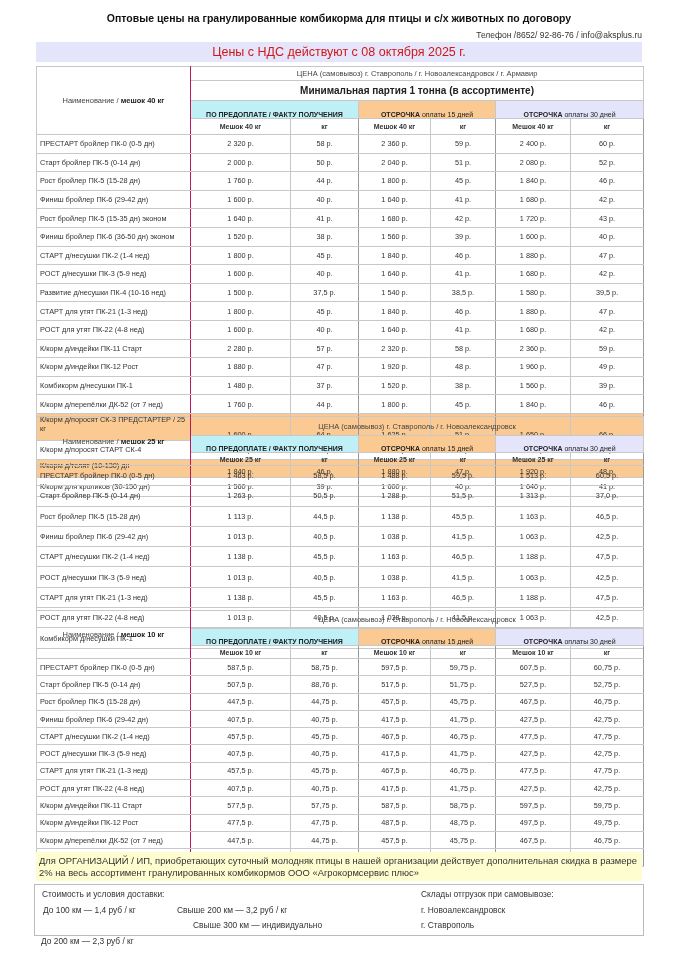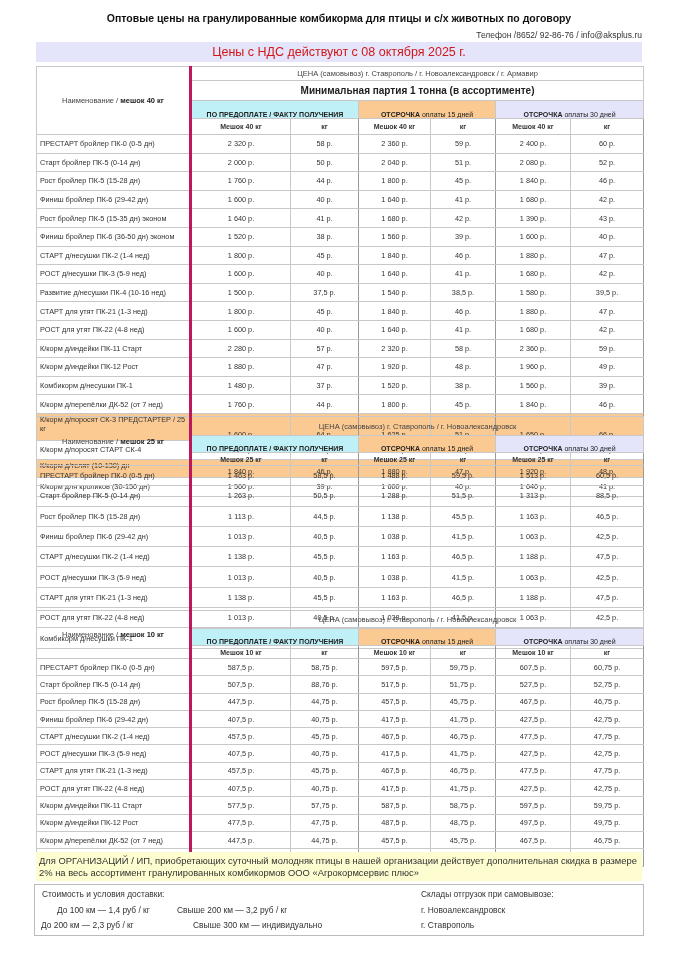--- a/index.html
+++ b/index.html
@@ -7,21 +7,21 @@
          font-family:"Liberation Sans", sans-serif; color:#222; }
   .title { position:absolute; top:12px; left:0; width:678px; text-align:center;
            font-size:10.5px; font-weight:bold; color:#111; }
   .contact { position:absolute; top:30px; right:36px; font-size:8.5px; color:#333; }
   .banner { position:absolute; top:42px; left:36px; width:606px; height:20px;
             background:#e4e4fb; text-align:center; line-height:20px;
             font-size:12.5px; color:#d01818; }
   table.pt { position:absolute; left:36px; width:607px; border-collapse:collapse;
              table-layout:fixed; font-size:7.3px; color:#333; }
   table.pt td { border:1px solid #c8c8c8; padding:0 3px; overflow:hidden; white-space:nowrap; }
-  table.pt td.name { text-align:left; border-right:3px solid #be185d; }
+  table.pt td.name { text-align:left; border-right:1px solid #be185d; }
   table.pt td.num { text-align:center; }
   table.pt td.sep { border-right:1px solid #999; }
   table.pt tr.hl td { background:#fbca92; }
   table.pt tr.hl td.name { white-space:normal; line-height:9px; vertical-align:top; padding-top:1px; }
   table.pt tr.hl td.num { vertical-align:bottom; padding-bottom:1px; }
   .hdr-name { text-align:center !important; font-size:7.5px; color:#444; white-space:normal !important; }
   .hdr-name b { color:#222; }
   .hdr-city { text-align:center; font-size:7.5px; color:#444; }
   .hdr-min { text-align:center; font-size:10px; font-weight:bold; color:#222; }
   .hdr-cyan { background:#bff0f7; text-align:center; font-weight:bold; font-size:7px; color:#222; vertical-align:bottom; }
@@ -112,21 +112,21 @@
         <td class="num sep">41 р.</td>
         <td class="num">1 680 р.</td>
         <td class="num sep">42 р.</td>
       </tr>
       <tr style="height: 18.6px;">
         <td class="name">Рост бройлер ПК-5 (15-35 дн) эконом</td>
         <td class="num">1 640 р.</td>
         <td class="num sep">41 р.</td>
         <td class="num">1 680 р.</td>
         <td class="num sep">42 р.</td>
-        <td class="num">1 390 р.</td>
+        <td class="num">1 720 р.</td>
         <td class="num sep">43 р.</td>
       </tr>
       <tr style="height: 18.6px;">
         <td class="name">Финиш бройлер ПК-6 (36-50 дн) эконом</td>
         <td class="num">1 520 р.</td>
         <td class="num sep">38 р.</td>
         <td class="num">1 560 р.</td>
         <td class="num sep">39 р.</td>
         <td class="num">1 600 р.</td>
         <td class="num sep">40 р.</td>
@@ -290,21 +290,21 @@
         <td class="num">1 513 р.</td>
         <td class="num sep">60,5 р.</td>
       </tr>
       <tr style="height: 20.3px;">
         <td class="name">Старт бройлер ПК-5 (0-14 дн)</td>
         <td class="num">1 263 р.</td>
         <td class="num sep">50,5 р.</td>
         <td class="num">1 288 р.</td>
         <td class="num sep">51,5 р.</td>
         <td class="num">1 313 р.</td>
-        <td class="num sep">88,5 р.</td>
+        <td class="num sep">37,0 р.</td>
       </tr>
       <tr style="height: 20.3px;">
         <td class="name">Рост бройлер ПК-5 (15-28 дн)</td>
         <td class="num">1 113 р.</td>
         <td class="num sep">44,5 р.</td>
         <td class="num">1 138 р.</td>
         <td class="num sep">45,5 р.</td>
         <td class="num">1 163 р.</td>
         <td class="num sep">46,5 р.</td>
       </tr>
@@ -503,20 +503,20 @@
         <td class="num">397,5 р.</td>
         <td class="num sep">39,75 р.</td>
       </tr>
     </tbody>
 </table>
 
 <div class="note">Для ОРГАНИЗАЦИЙ / ИП,  приобретающих суточный молодняк птицы в нашей организации действует дополнительная скидка в размере 2% на весь ассортимент гранулированных комбикормов ООО «Агрокормсервис плюс»</div>
 
 <div class="delivery">
   <div class="c" style="left:7px;top:4px">Стоимость и условия доставки:</div>
-  <div class="c" style="left:22px;top:20px">До 100 км — 1,4 руб / кг</div>
-  <div class="c" style="left:6px;top:35px">До 200 км — 2,3 руб / кг</div>
+  <div class="c" style="left:8px;top:20px">До 100 км — 1,4 руб / кг</div>
+  <div class="c" style="left:6px;top:51px">До 200 км — 2,3 руб / кг</div>
   <div class="c" style="left:142px;top:20px">Свыше 200 км — 3,2 руб / кг</div>
   <div class="c" style="left:158px;top:35px">Свыше 300 км — индивидуально</div>
   <div class="c" style="left:386px;top:4px">Склады отгрузок при самовывозе:</div>
   <div class="c" style="left:386px;top:20px">г. Новоалександровск</div>
   <div class="c" style="left:386px;top:35px">г. Ставрополь</div>
 </div>
 
 </body></html>

